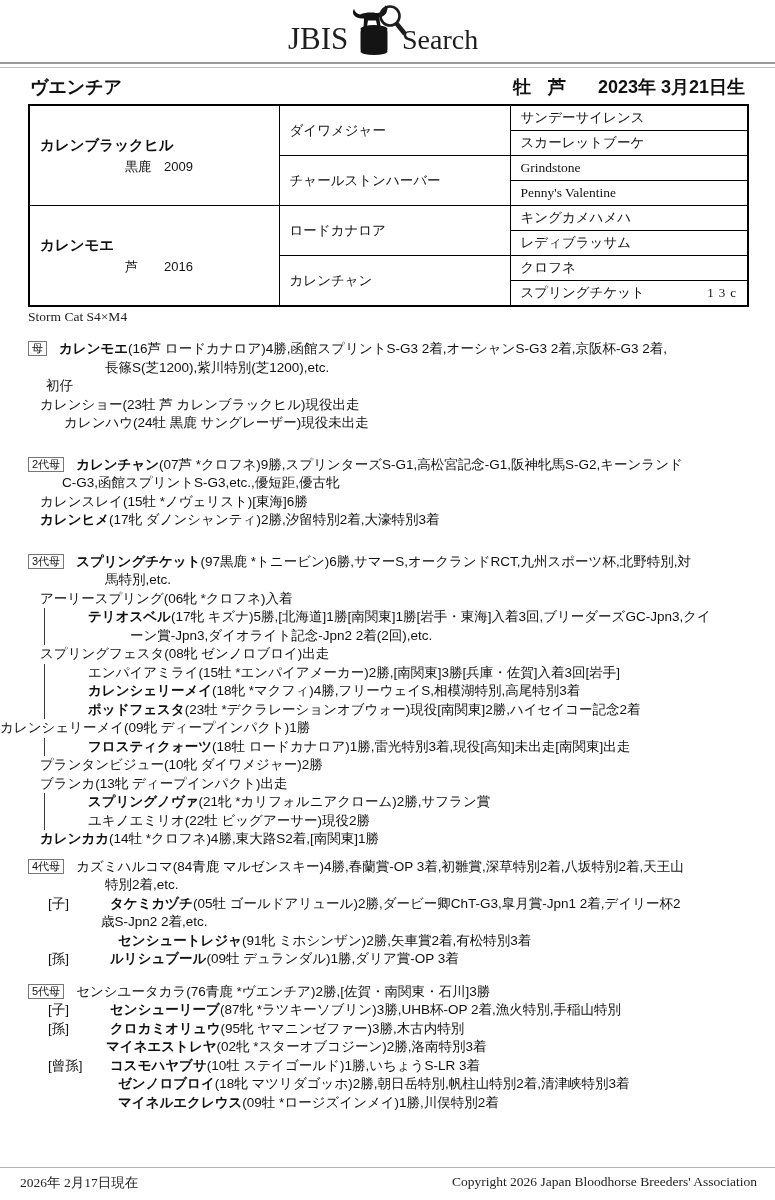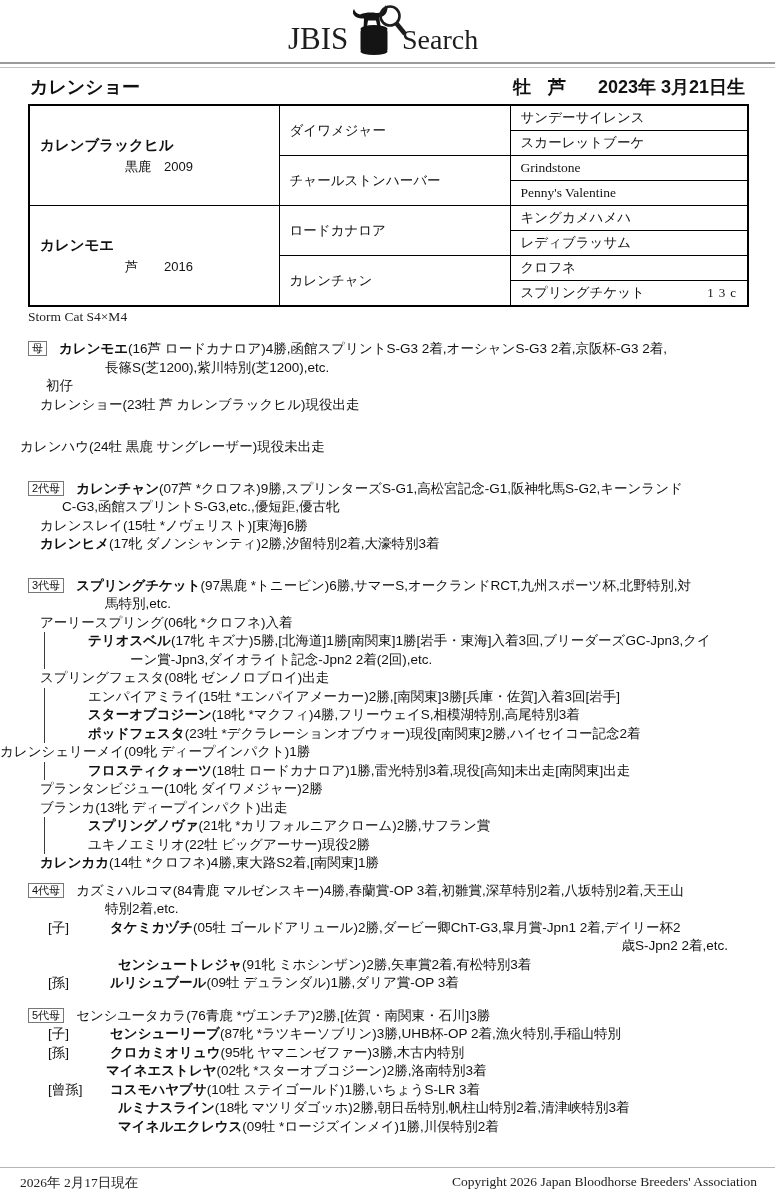--- a/index.html
+++ b/index.html
@@ -72,21 +72,21 @@
     <g>
       <circle cx="104" cy="12" r="9.5" fill="none" stroke="#1d1d1d" stroke-width="2.6"></circle>
       <line x1="110.5" y1="19.5" x2="119" y2="30" stroke="#1d1d1d" stroke-width="4.5"></line>
     </g>
     <text x="116" y="45" font-family="Liberation Serif, DejaVu Serif, serif" font-size="28" fill="#1d1d1d">Search</text>
   </svg>
 </div>
 <div class="hdr-rule"></div>
 
 <div class="titlebar">
-  <span>カレンショー</span>
+  <span>ヴエンチア</span>
   <span class="t-right">
     <span class="t-sex">牡</span>
     <span class="t-coat">芦</span>
     <span class="t-birth">2023年 3月21日生</span>
   </span>
 </div>
 
 <table class="ped">
   <colgroup>
       <col style="width:250px">
@@ -139,61 +139,61 @@
 </table>
 
 <div class="inbreed">Storm Cat S4×M4</div>
 
 <div class="family-area">
     <div class="fsec s1">
       <div class="fline" style="padding-left: 28px;"><span class="secbox">母</span><b>カレンモエ</b><span>(16芦 ロードカナロア)4勝,函館スプリントS-G3 2着,オーシャンS-G3 2着,京阪杯-G3 2着,</span></div>
       <div class="fline" style="padding-left: 105px;"><span>長篠S(芝1200),紫川特別(芝1200),etc.</span></div>
       <div class="fline" style="padding-left: 46px;"><span>初仔</span></div>
       <div class="fline" style="padding-left: 40px;"><span>カレンショー(23牡 芦 カレンブラックヒル)現役出走</span></div>
-      <div class="fline" style="padding-left: 20px; margin-top: 24px;"><span>カレンハウ(24牡 黒鹿 サングレーザー)現役未出走</span></div>
+      <div class="fline" style="padding-left: 64px;"><span>カレンハウ(24牡 黒鹿 サングレーザー)現役未出走</span></div>
     </div>
     <div class="fsec s2">
       <div class="fline" style="padding-left: 28px;"><span class="secbox">2代母</span><b>カレンチャン</b><span>(07芦 *クロフネ)9勝,スプリンターズS-G1,高松宮記念-G1,阪神牝馬S-G2,キーンランド</span></div>
       <div class="fline" style="padding-left: 62px;"><span>C-G3,函館スプリントS-G3,etc.,優短距,優古牝</span></div>
       <div class="fline" style="padding-left: 40px;"><span>カレンスレイ(15牡 *ノヴェリスト)[東海]6勝</span></div>
       <div class="fline" style="padding-left: 40px;"><b>カレンヒメ</b><span>(17牝 ダノンシャンティ)2勝,汐留特別2着,大濠特別3着</span></div>
     </div>
     <div class="fsec s3">
       <div class="fline" style="padding-left: 28px;"><span class="secbox">3代母</span><b>スプリングチケット</b><span>(97黒鹿 *トニービン)6勝,サマーS,オークランドRCT,九州スポーツ杯,北野特別,対</span></div>
       <div class="fline" style="padding-left: 105px;"><span>馬特別,etc.</span></div>
       <div class="fline" style="padding-left: 40px;"><span>アーリースプリング(06牝 *クロフネ)入着</span></div>
       <div class="fline" style="padding-left: 88px;"><span class="bar"></span><b>テリオスベル</b><span>(17牝 キズナ)5勝,[北海道]1勝[南関東]1勝[岩手・東海]入着3回,ブリーダーズGC-Jpn3,クイ</span></div>
       <div class="fline" style="padding-left: 130px;"><span class="bar"></span><span>ーン賞-Jpn3,ダイオライト記念-Jpn2 2着(2回),etc.</span></div>
       <div class="fline" style="padding-left: 40px;"><span>スプリングフェスタ(08牝 ゼンノロブロイ)出走</span></div>
       <div class="fline" style="padding-left: 88px;"><span class="bar"></span><span>エンパイアミライ(15牡 *エンパイアメーカー)2勝,[南関東]3勝[兵庫・佐賀]入着3回[岩手]</span></div>
-      <div class="fline" style="padding-left: 88px;"><span class="bar"></span><b>スターオブコジーン</b><span>(18牝 *マクフィ)4勝,フリーウェイS,相模湖特別,高尾特別3着</span></div>
+      <div class="fline" style="padding-left: 88px;"><span class="bar"></span><b>カレンシェリーメイ</b><span>(18牝 *マクフィ)4勝,フリーウェイS,相模湖特別,高尾特別3着</span></div>
       <div class="fline" style="padding-left: 88px;"><span class="bar"></span><b>ポッドフェスタ</b><span>(23牡 *デクラレーションオブウォー)現役[南関東]2勝,ハイセイコー記念2着</span></div>
       <div class="fline" style=""><span>カレンシェリーメイ(09牝 ディープインパクト)1勝</span></div>
       <div class="fline" style="padding-left: 88px;"><span class="bar"></span><b>フロスティクォーツ</b><span>(18牡 ロードカナロア)1勝,雷光特別3着,現役[高知]未出走[南関東]出走</span></div>
       <div class="fline" style="padding-left: 40px;"><span>プランタンビジュー(10牝 ダイワメジャー)2勝</span></div>
       <div class="fline" style="padding-left: 40px;"><span>ブランカ(13牝 ディープインパクト)出走</span></div>
       <div class="fline" style="padding-left: 88px;"><span class="bar"></span><b>スプリングノヴァ</b><span>(21牝 *カリフォルニアクローム)2勝,サフラン賞</span></div>
       <div class="fline" style="padding-left: 88px;"><span class="bar"></span><span>ユキノエミリオ(22牡 ビッグアーサー)現役2勝</span></div>
       <div class="fline" style="padding-left: 40px;"><b>カレンカカ</b><span>(14牡 *クロフネ)4勝,東大路S2着,[南関東]1勝</span></div>
     </div>
     <div class="fsec s4">
       <div class="fline" style="padding-left: 28px;"><span class="secbox">4代母</span><span>カズミハルコマ(84青鹿 マルゼンスキー)4勝,春蘭賞-OP 3着,初雛賞,深草特別2着,八坂特別2着,天王山</span></div>
       <div class="fline" style="padding-left: 105px;"><span>特別2着,etc.</span></div>
       <div class="fline" style="padding-left: 48px;"><span class="tag">[子]</span><b>タケミカヅチ</b><span>(05牡 ゴールドアリュール)2勝,ダービー卿ChT-G3,皐月賞-Jpn1 2着,デイリー杯2</span></div>
-      <div class="fline" style="padding-left: 74px; text-align: right;"><span>歳S-Jpn2 2着,etc.</span></div>
+      <div class="fline" style="padding-left: 101px;"><span>歳S-Jpn2 2着,etc.</span></div>
       <div class="fline" style="padding-left: 118px;"><b>センシュートレジャ</b><span>(91牝 ミホシンザン)2勝,矢車賞2着,有松特別3着</span></div>
       <div class="fline" style="padding-left: 48px;"><span class="tag">[孫]</span><b>ルリシュブール</b><span>(09牡 デュランダル)1勝,ダリア賞-OP 3着</span></div>
     </div>
     <div class="fsec s5">
       <div class="fline" style="padding-left: 28px;"><span class="secbox">5代母</span><span>センシユータカラ(76青鹿 *ヴエンチア)2勝,[佐賀・南関東・石川]3勝</span></div>
       <div class="fline" style="padding-left: 48px;"><span class="tag">[子]</span><b>センシューリーブ</b><span>(87牝 *ラツキーソブリン)3勝,UHB杯-OP 2着,漁火特別,手稲山特別</span></div>
       <div class="fline" style="padding-left: 48px;"><span class="tag">[孫]</span><b>クロカミオリュウ</b><span>(95牝 ヤマニンゼファー)3勝,木古内特別</span></div>
       <div class="fline" style="padding-left: 106px;"><b>マイネエストレヤ</b><span>(02牝 *スターオブコジーン)2勝,洛南特別3着</span></div>
       <div class="fline" style="padding-left: 48px;"><span class="tag">[曾孫]</span><b>コスモハヤブサ</b><span>(10牡 ステイゴールド)1勝,いちょうS-LR 3着</span></div>
-      <div class="fline" style="padding-left: 118px;"><b>ルミナスライン</b><span>(18牝 マツリダゴッホ)2勝,朝日岳特別,帆柱山特別2着,清津峡特別3着</span></div>
+      <div class="fline" style="padding-left: 118px;"><b>ゼンノロブロイ</b><span>(18牝 マツリダゴッホ)2勝,朝日岳特別,帆柱山特別2着,清津峡特別3着</span></div>
       <div class="fline" style="padding-left: 118px;"><b>マイネルエクレウス</b><span>(09牡 *ロージズインメイ)1勝,川俣特別2着</span></div>
     </div>
   </div>
 
 <div class="ftr-rule"></div>
 <div class="footer">
   <span>2026年 2月17日現在</span>
   <span>Copyright 2026 Japan Bloodhorse Breeders' Association</span>
 </div>
 

